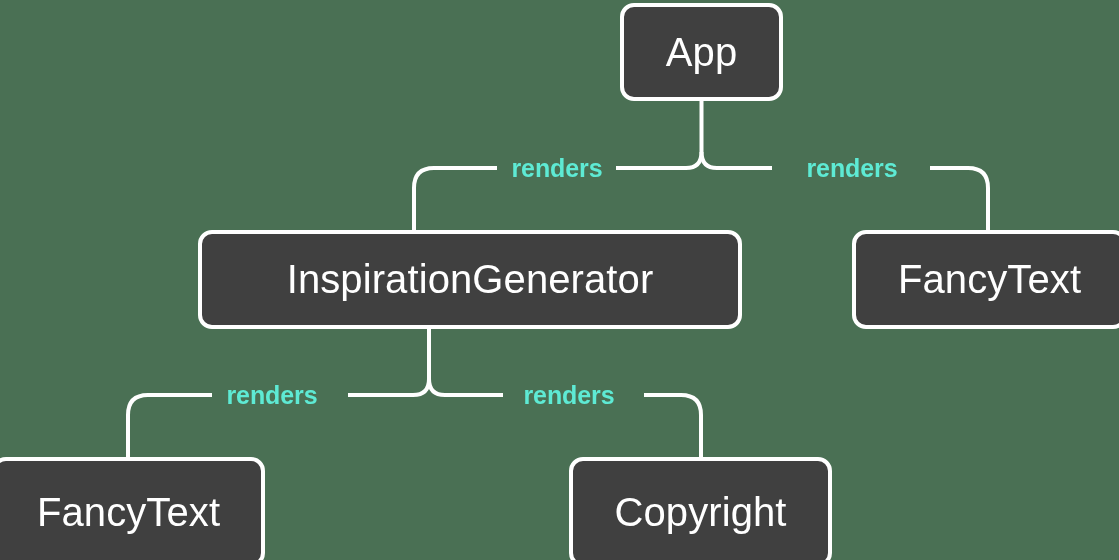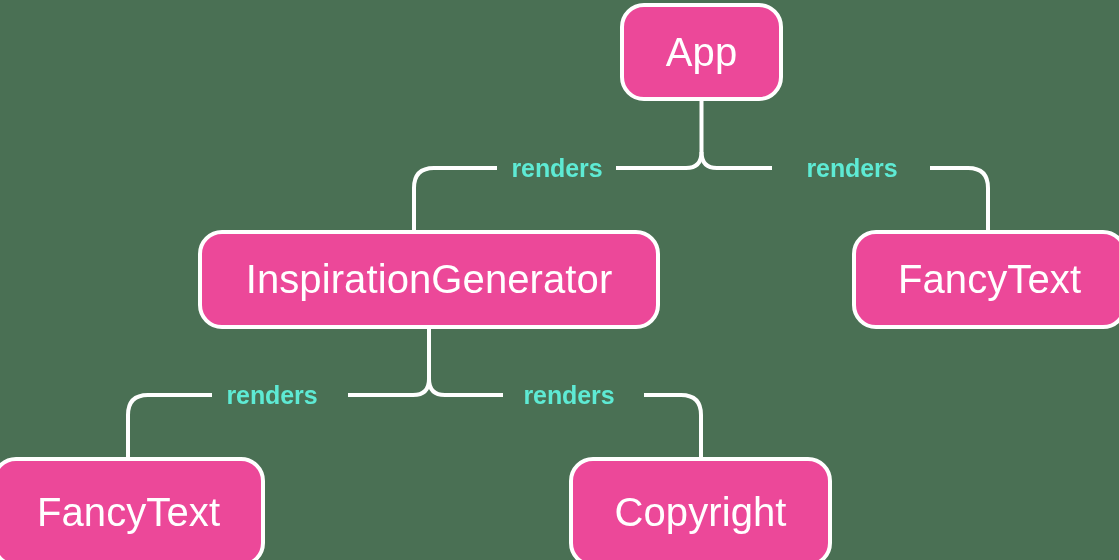--- a/index.html
+++ b/index.html
@@ -18,23 +18,23 @@
   .edges {
     position: absolute;
     left: 0; top: 0;
     width: 1119px;
     height: 560px;
     pointer-events: none;
   }
   .node {
     position: absolute;
     box-sizing: border-box;
-    background: #ec4899;
+    background: #404040;
     border: 4px solid #ffffff;
-    border-radius: 24px;
+    border-radius: 14px;
     display: flex;
     align-items: center;
     justify-content: center;
     color: #ffffff;
     font-size: 40px;
     font-weight: 400;
     letter-spacing: 0.1px;
     white-space: nowrap;
   }
   .edge-label {
@@ -70,21 +70,21 @@
 
       <path d="M 429 379 Q 429 395 445 395 L 503 395"></path>
       <path d="M 644 395 L 681 395 Q 701 395 701 415 L 701 457"></path>
     </g>
   </svg>
 
   <div class="node" style="left:620px; top:3px; width:163px; height:98px;">
     <span>App</span>
   </div>
 
-  <div class="node" style="left:198px; top:230px; width:462px; height:99px;">
+  <div class="node" style="left:198px; top:230px; width:544px; height:99px;">
     <span>InspirationGenerator</span>
   </div>
 
   <div class="node" style="left:852px; top:230px; width:275px; height:99px;">
     <span>FancyText</span>
   </div>
 
   <div class="node" style="left:-8px; top:457px; width:273px; height:110px;">
     <span>FancyText</span>
   </div>

